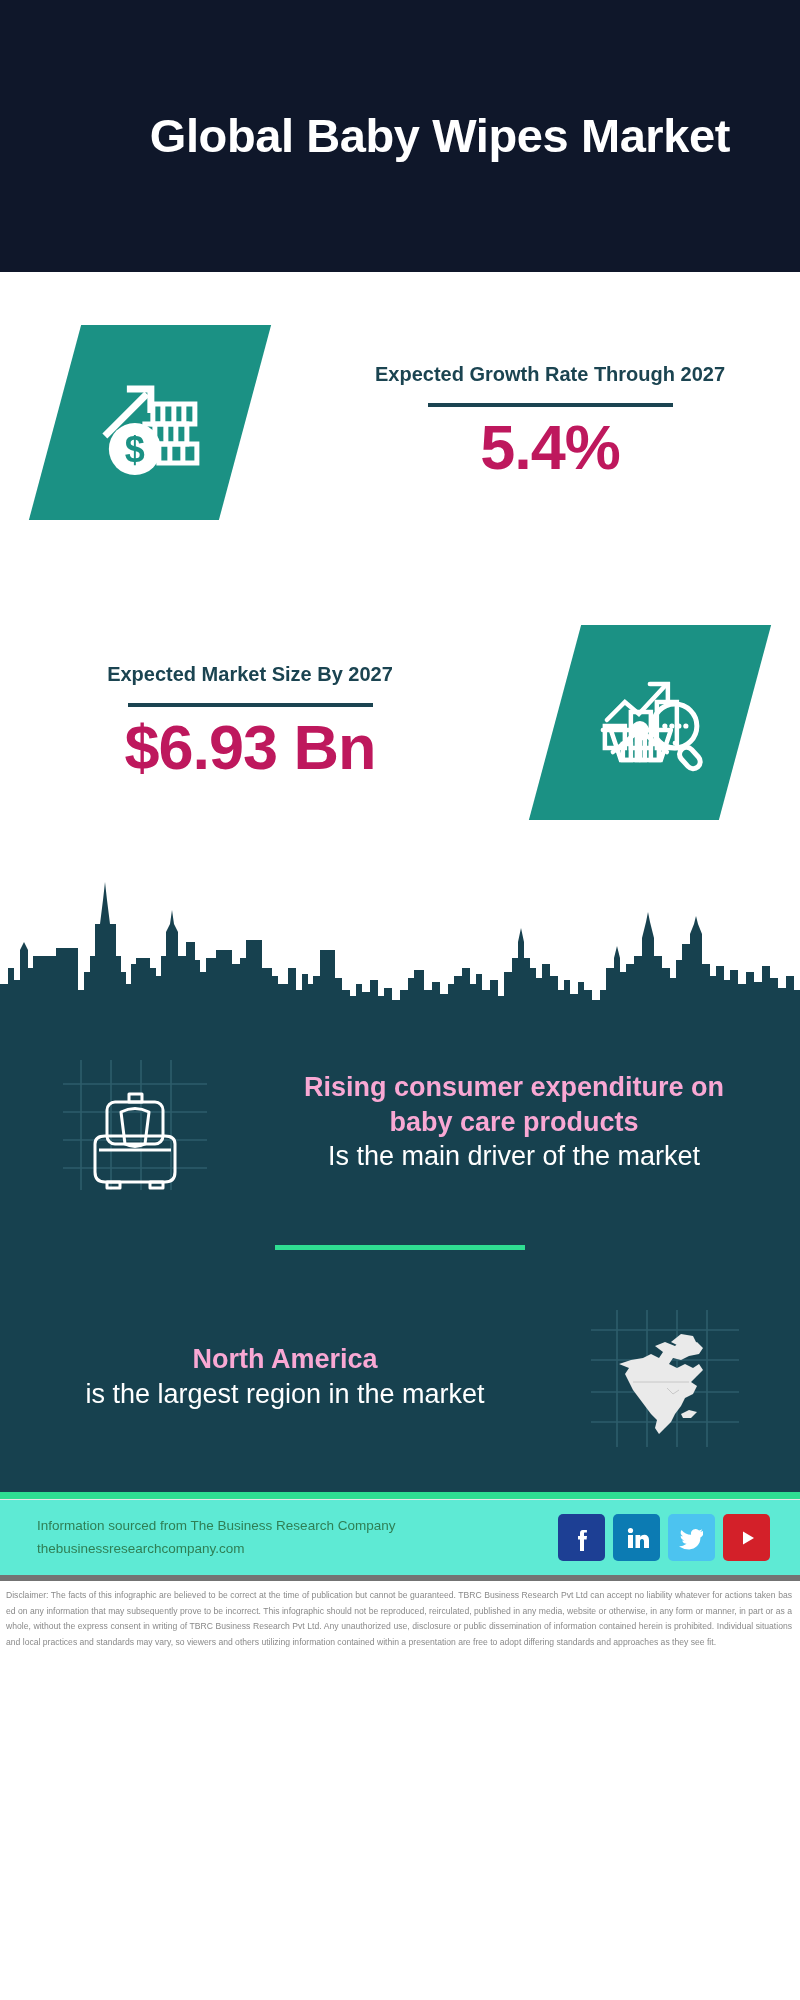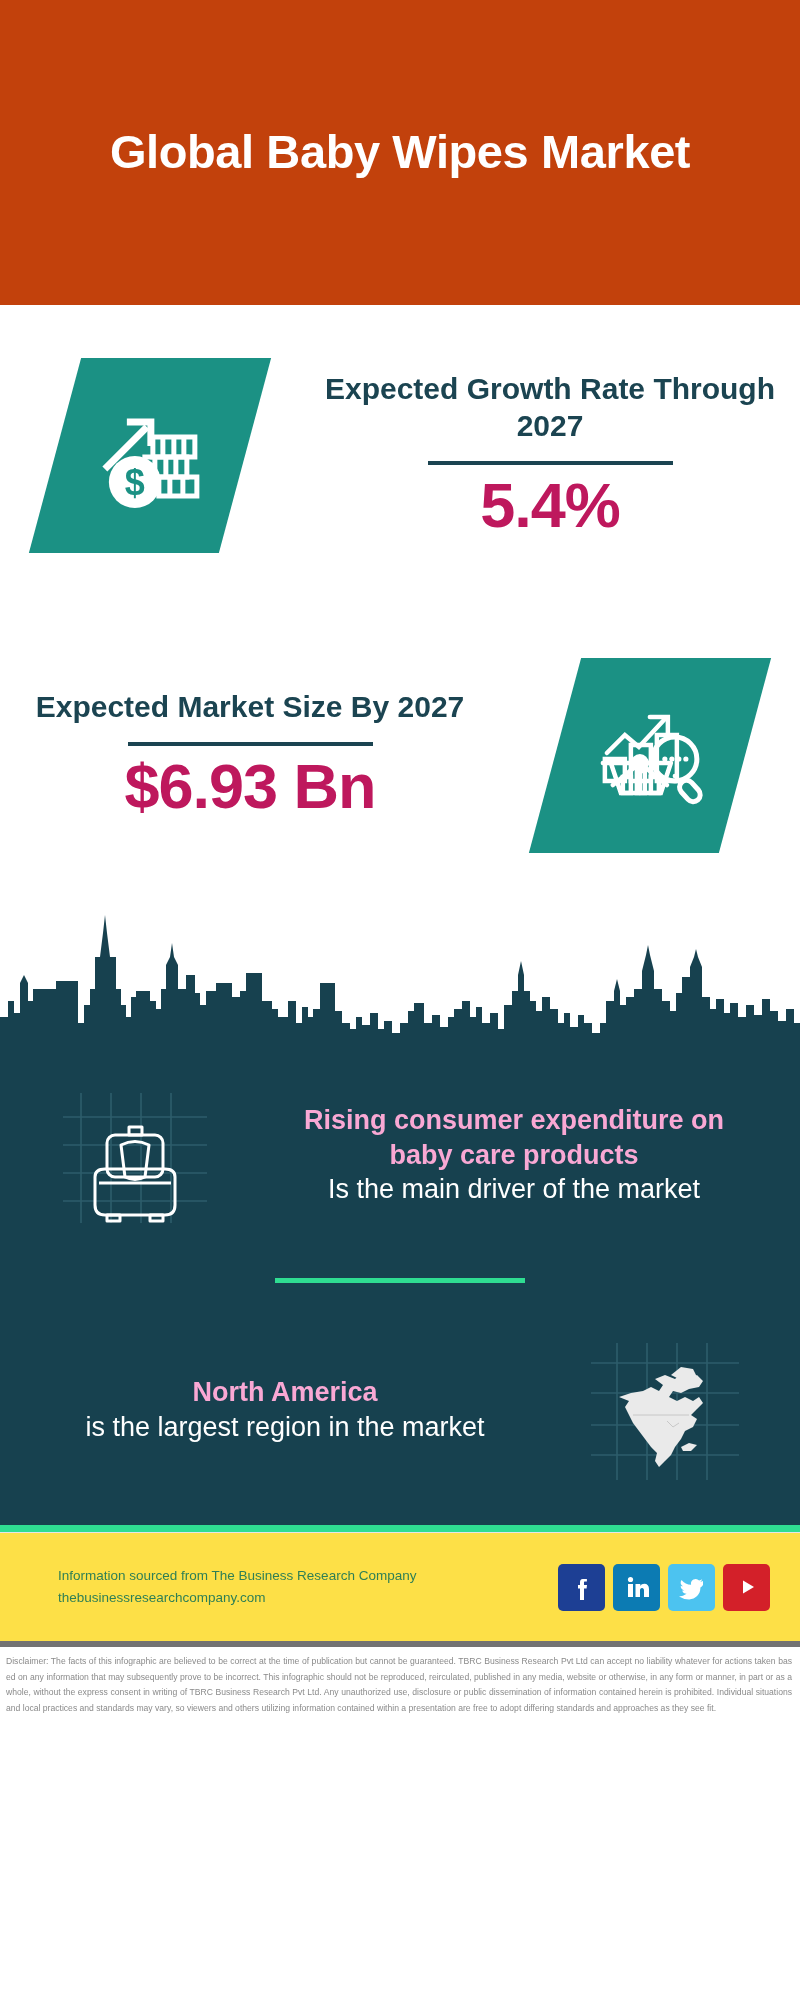--- a/index.html
+++ b/index.html
@@ -7,25 +7,25 @@
   html,body { background:#ffffff; }
   body {
     width:800px; height:2000px;
     font-family:"Liberation Sans", sans-serif;
     position:relative;
     overflow:hidden;
   }
 
   
   .header {
-    background:#c2410c;
-    height:305px;
+    background:#0f172a;
+    height:272px;
     display:flex;
     align-items:center;
-    justify-content:center;
+    justify-content:flex-end;
     padding:0 70px;
   }
   .header-title {
     color:#ffffff;
     font-size:47px;
     font-weight:bold;
     line-height:1.20;
     text-align:center;
     letter-spacing:-0.4px;
   }
@@ -47,21 +47,21 @@
   .para {
     width:190px; height:195px;
     background:#1b9184;
     transform:skewX(-15deg);
     display:flex; align-items:center; justify-content:center;
   }
   .para > svg { transform:skewX(15deg); }
 
   .stat-label {
     color:#1b4451;
-    font-size:30px;
+    font-size:20px;
     font-weight:bold;
     line-height:1.26;
     text-align:center;
   }
   .rule {
     width:245px; height:4px;
     background:#1b4451;
     margin:16px 0 6px 0;
   }
   .rule.short { width:245px; }
@@ -114,25 +114,25 @@
   .mid-divider {
     width:250px; height:5px;
     background:#2fdd92;
     margin:8px auto 12px auto;
   }
 
   .bottom-strip { height:7px; background:#2fdd92; }
 
   
   .source {
-    background:#fde047;
-    height:109px;
+    background:#5eead4;
+    height:76px;
     display:flex;
     align-items:center;
-    padding:0 30px 0 58px;
+    padding:0 30px 0 37px;
     border-top:1px solid #e6e6e6;
   }
   .source-text { flex:1; }
   .source-text div {
     color:#2f7f55;
     font-size:13.5px;
     line-height:1.65;
   }
   .socials { display:flex; gap:8px; align-items:center; }
   .sicon {

